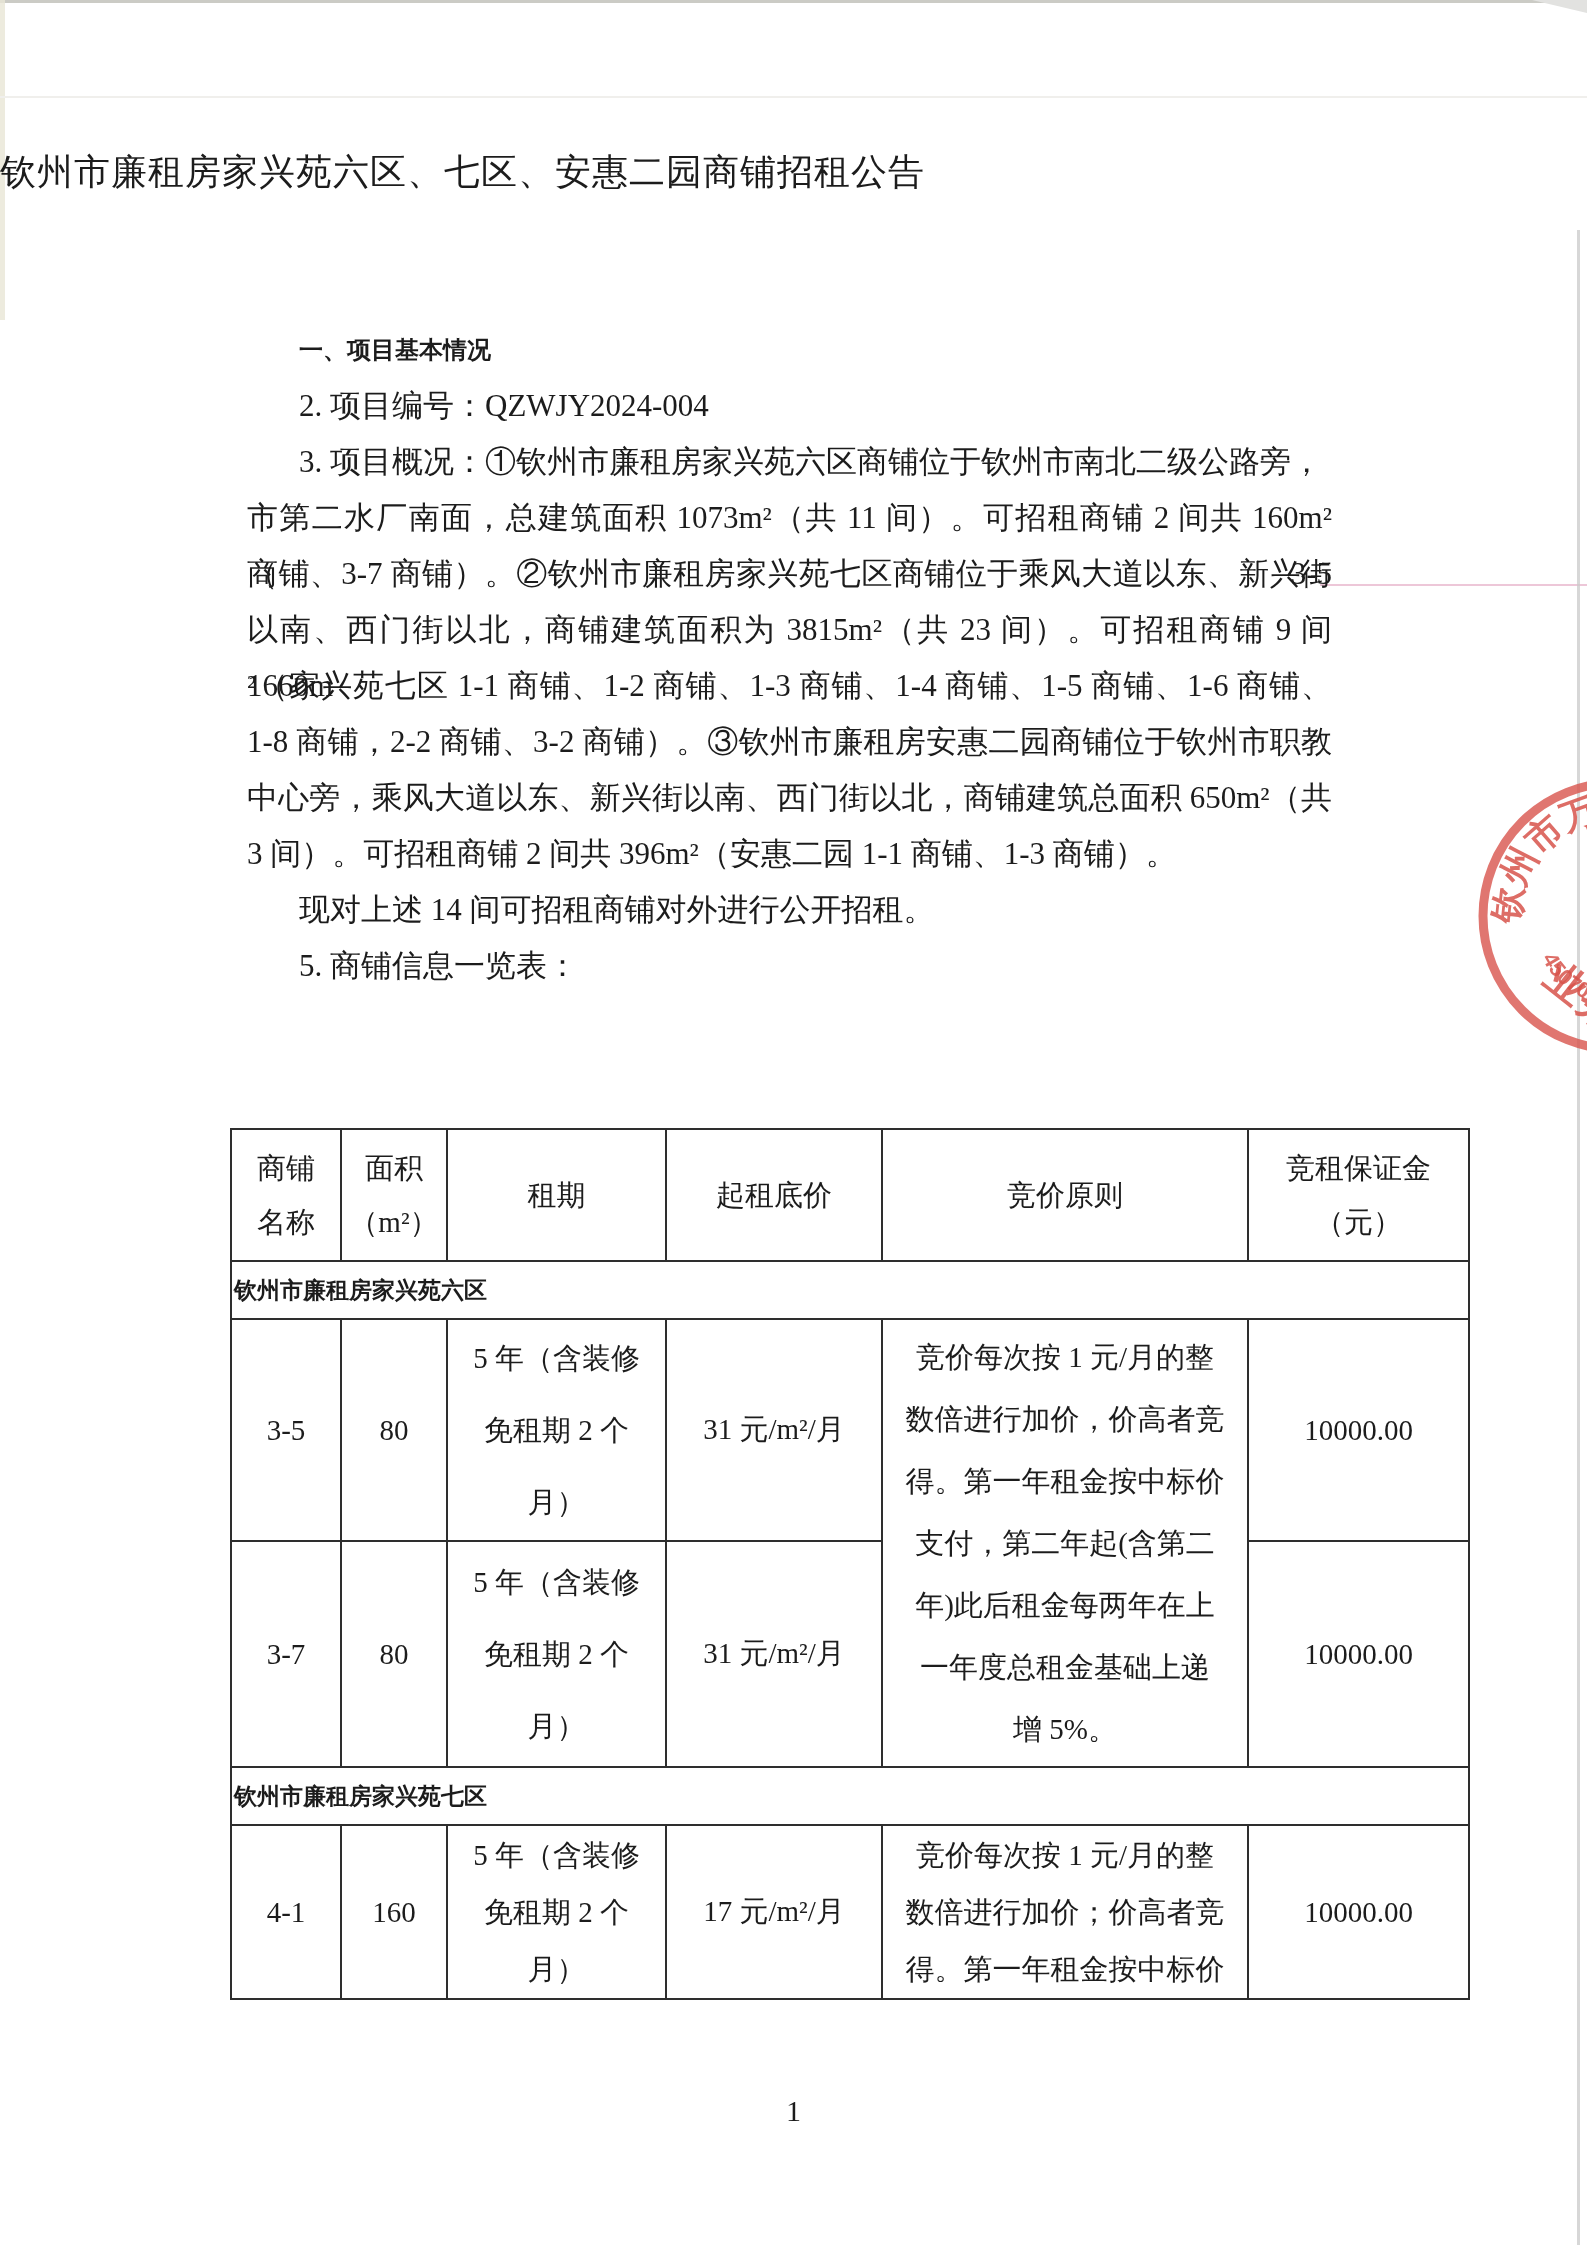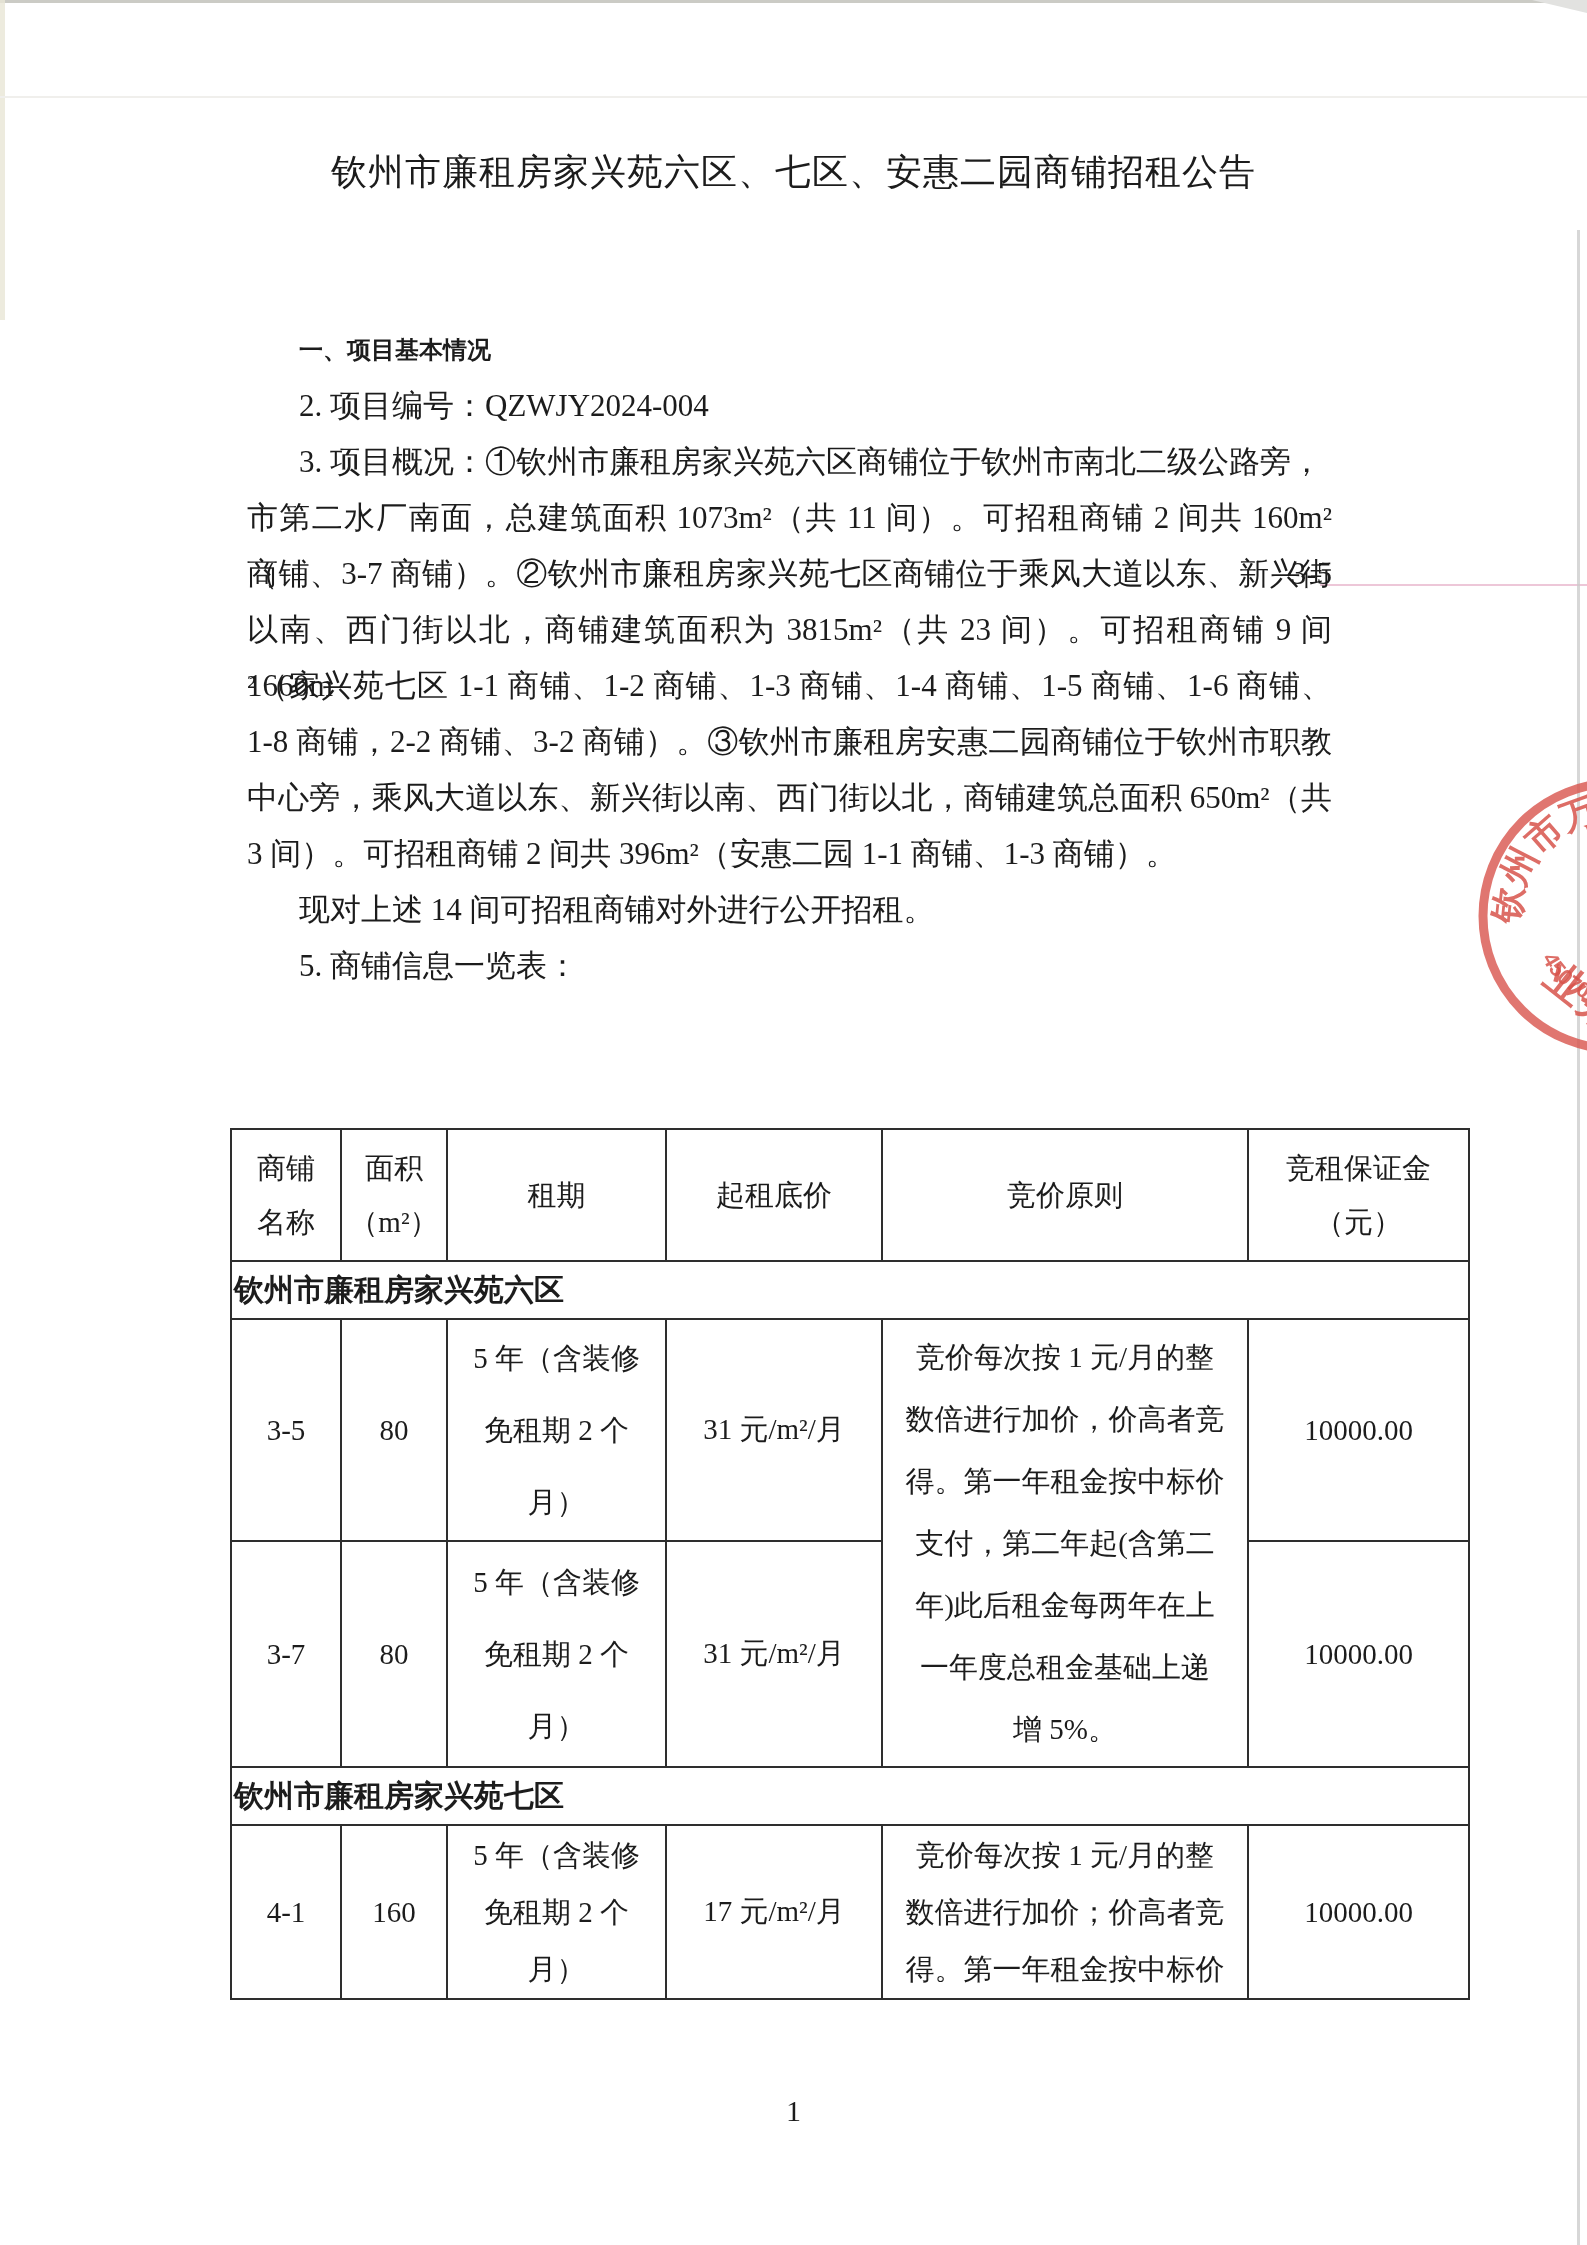--- a/index.html
+++ b/index.html
@@ -8,37 +8,37 @@
 
   
   .art-top-line{position:absolute;left:0;top:0;width:1587px;height:3px;background:#b9b9b2;opacity:.75;}
   .art-left-strip{position:absolute;left:0;top:0;width:5px;height:320px;background:#e9e6d6;opacity:.8;}
   .art-faint-line{position:absolute;left:0;top:96px;width:1587px;height:2px;background:#f0efec;}
   .art-pink-line{position:absolute;left:1320px;top:584px;width:267px;height:2px;background:#e9b9ce;opacity:.8;}
   .art-right-edge{position:absolute;left:1577px;top:230px;width:3px;height:2015px;background:#c9c9c9;opacity:.75;}
   .art-corner-tr{position:absolute;left:1532px;top:0;width:0;height:0;
                  border-left:55px solid transparent;border-top:13px solid #e2e2e0;}
 
-  .title{position:absolute;left:0;top:148px;width:1587px;text-align:center;
+  .title{position:absolute;left:0;top:148px;width:1587px;
          font-size:36px;letter-spacing:1px;white-space:nowrap;}
 
   .body-block{position:absolute;left:247px;top:322px;width:1085px;}
   .bl{height:56px;line-height:56px;font-size:31px;}
   .ind{padding-left:52px;}
   .fill{text-align:justify;text-align-last:justify;}
   .hd{font-family:"Liberation Sans","DejaVu Sans",sans-serif;font-weight:bold;font-size:24px;}
 
   table.shop{position:absolute;left:230px;top:1128px;width:1238px;border-collapse:collapse;
              table-layout:fixed;font-size:29px;}
   table.shop td{border:2px solid #2e2e2e;text-align:center;vertical-align:middle;
                 padding:0 2px;overflow:hidden;}
   .pre{white-space:pre-line;}
   tr.thr td{height:130px;line-height:54px;}
   tr.band td{height:56px;text-align:left;
-             font-family:"Liberation Sans","DejaVu Sans",sans-serif;font-weight:bold;font-size:30px;margin-left:28px;}
+             font-family:"Liberation Sans","DejaVu Sans",sans-serif;font-weight:bold;font-size:23px;margin-left:28px;}
   tr.r1 td{height:220px;}
   tr.r2 td{height:224px;}
   tr.r3 td{height:172px;}
   td.term{line-height:72px;border-radius:7px;}
   tr.r3 td.term{line-height:57px;}
   td.rule{line-height:62px;}
   tr.r3 td.rule{line-height:57px;}
 
   .stamp{position:absolute;left:1446px;top:746px;width:340px;height:340px;}
 

